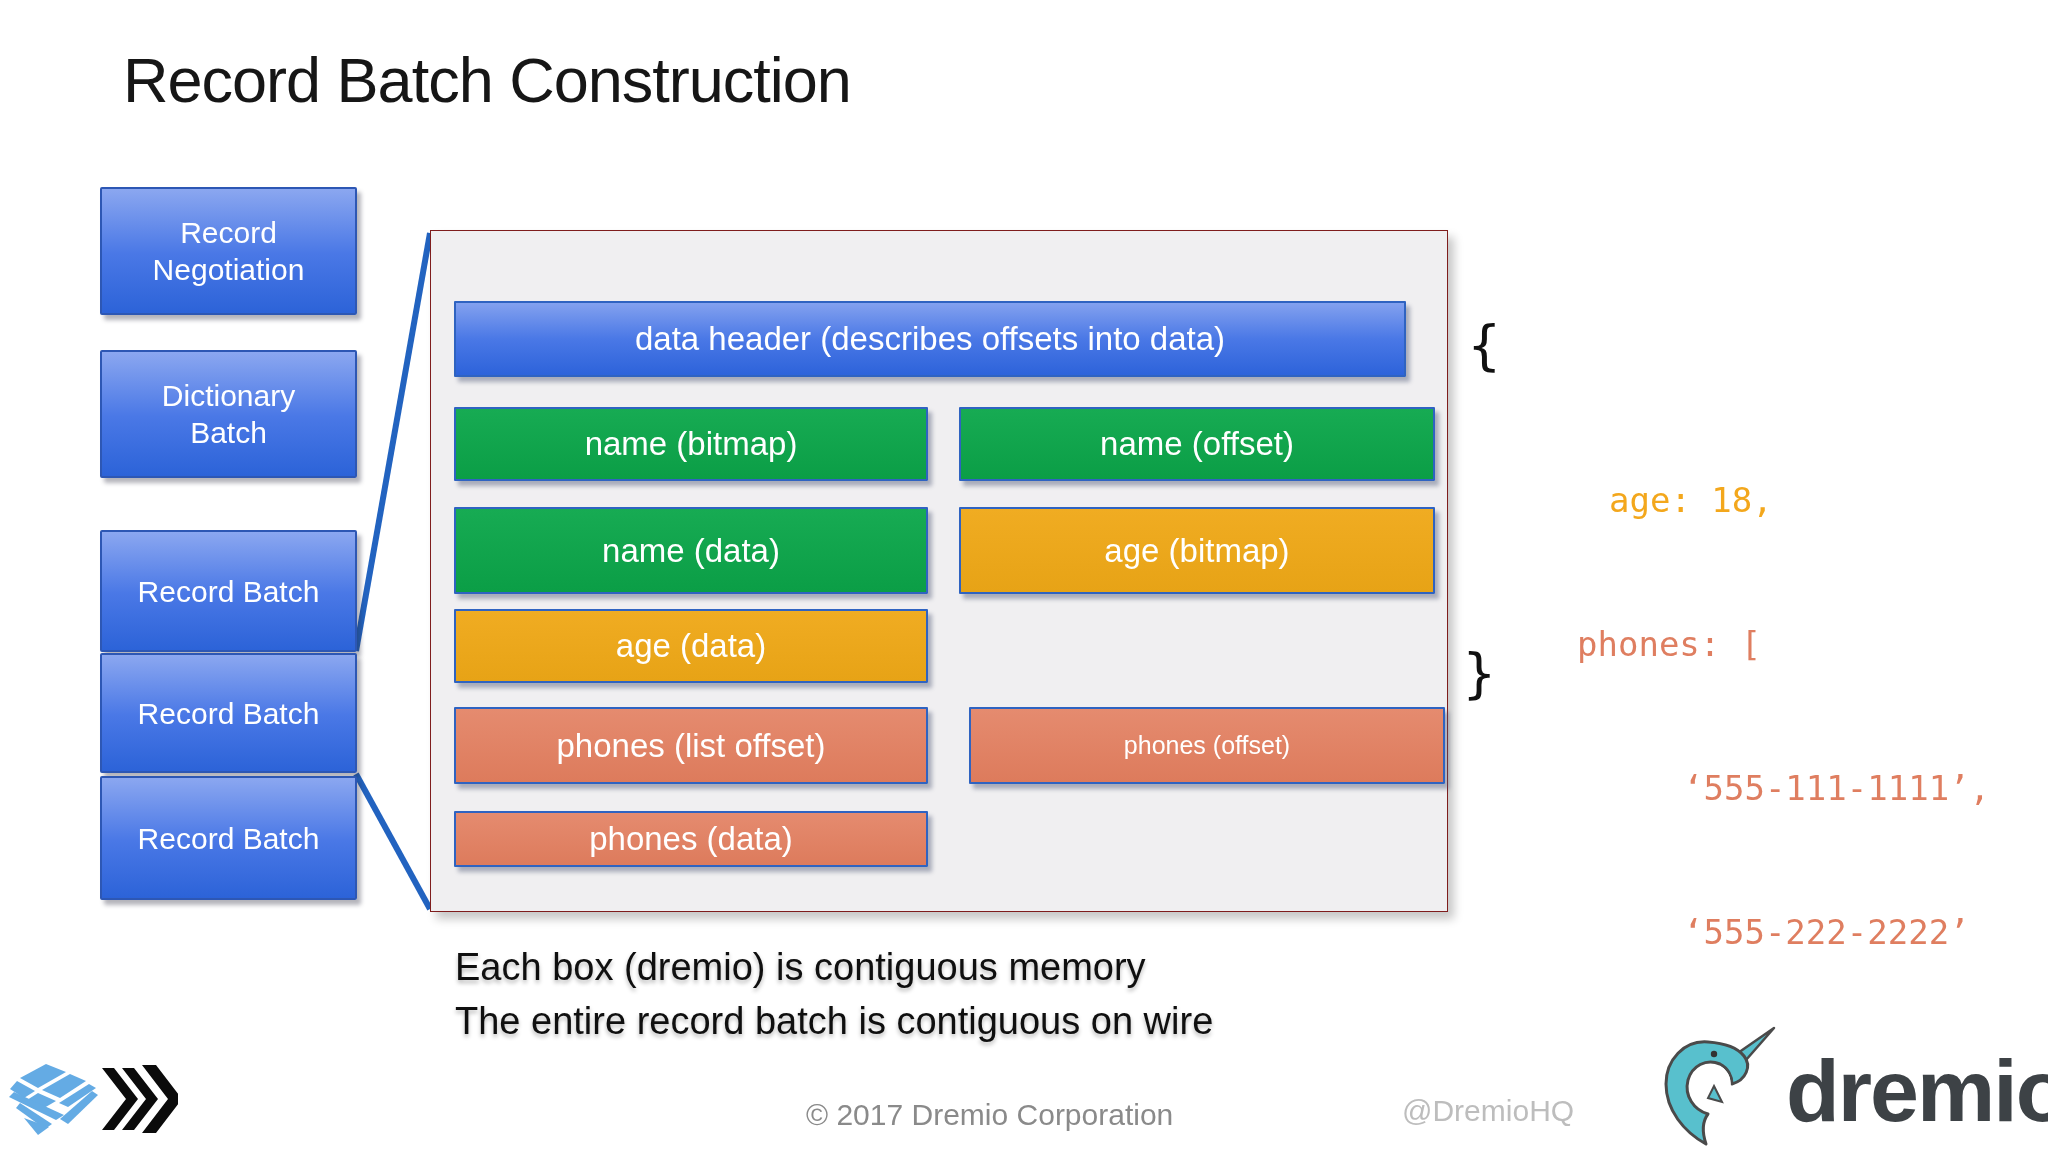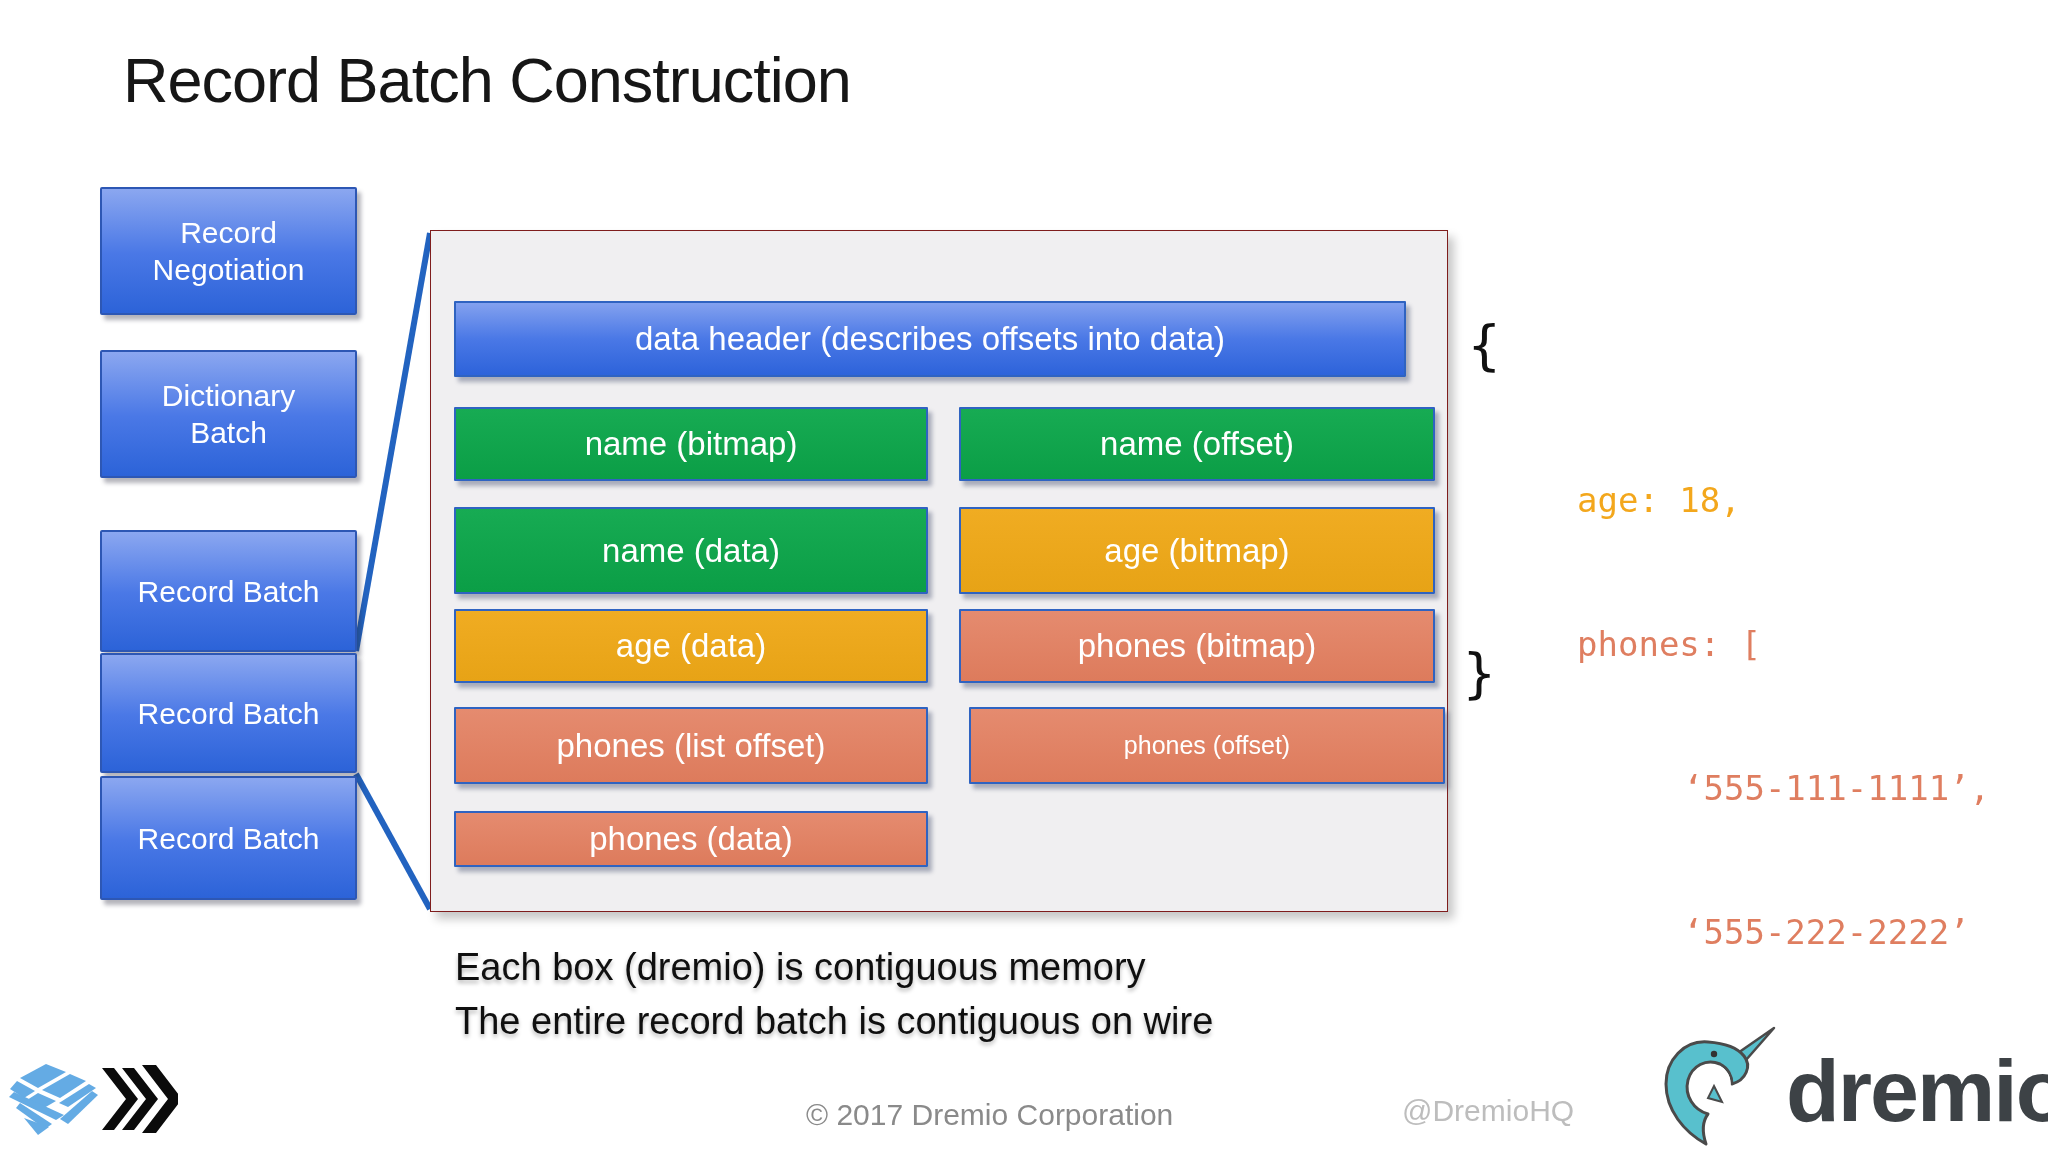--- a/index.html
+++ b/index.html
@@ -54,21 +54,21 @@
   .brace{position:absolute;z-index:2;font-family:"DejaVu Sans Mono",monospace;
          font-size:54px;color:#111111;}
   .brace-open{left:1468px;top:314px;}
   .brace-close{left:1463px;top:642px;}
   .code{position:absolute;left:1577px;top:380px;z-index:2;
         font-family:"DejaVu Sans Mono",monospace;font-size:34px;line-height:48px;
         white-space:pre;}
   .code-line{height:48px;}
   .ind{padding-left:106px;}
   .code-green{color:#1ea257;}
-  .code-amber{color:#f3a71c;}
+  .code-amber{color:#f3a71c;margin-left:32px;}
   .code-salmon{color:#df7e60;}
 
   
   .notes{position:absolute;left:455px;top:940px;z-index:2;color:#0f0f0f;
          font-size:38px;line-height:54px;text-shadow:0 3px 4px rgba(0,0,0,.28);}
 
   
   .copyright{position:absolute;left:806px;top:1098px;font-size:30px;color:#8a8a8a;z-index:2;}
   .handle{position:absolute;left:1402px;top:1094px;font-size:30px;color:#bdbdbd;z-index:2;}
   .brand{position:absolute;left:1786px;top:1040px;font-size:88px;font-weight:bold;
@@ -108,21 +108,20 @@
   <div class="panel">
     <div class="cell blue-grad p-header">data header (describes offsets into data)</div>
 
     <div class="cell green colL r1">name (bitmap)</div>
     <div class="cell green colR r1">name (offset)</div>
 
     <div class="cell green colL r2">name (data)</div>
     <div class="cell amber colR r2">age (bitmap)</div>
 
     <div class="cell amber colL r3">age (data)</div>
-    <div class="cell salmon colR r3">phones (bitmap)</div>
 
     <div class="cell salmon colL r4">phones (list offset)</div>
     <div class="cell salmon colR r4 small">phones (offset)</div>
 
     <div class="cell salmon colL r5">phones (data)</div>
   </div>
 
   <div class="brace brace-open">{</div>
   <div class="code">
     <div class="code-line code-amber">age: 18,</div>

